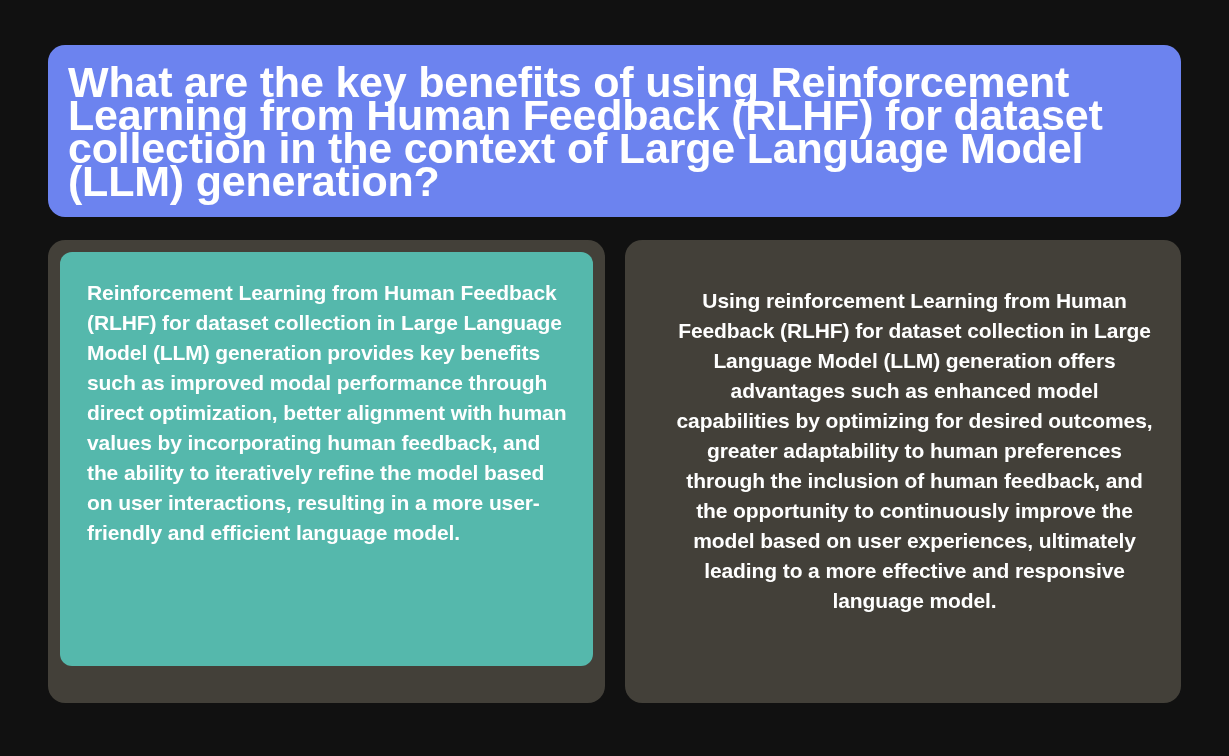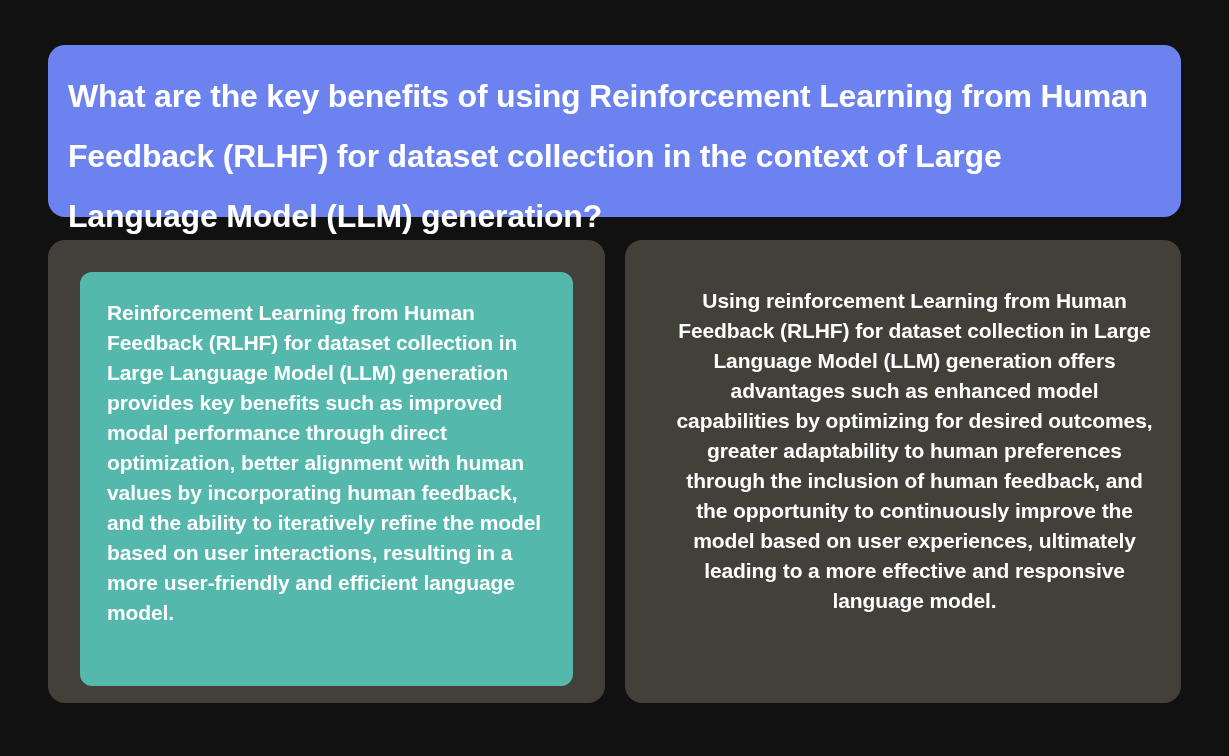--- a/index.html
+++ b/index.html
@@ -28,22 +28,22 @@
     top: 45px;
     width: 1133px;
     height: 172px;
     background: #6c83ef;
     border-radius: 17px;
     box-sizing: border-box;
     padding: 21px 30px 0 20px;
   }
   .prompt-text {
     color: #ffffff;
-    font-size: 32px;
-    line-height: 60px;
+    font-size: 43px;
+    line-height: 33px;
     font-weight: bold;
     letter-spacing: -0.2px;
     margin: 0;
     white-space: pre-line;
   }
 
   
   .answers-row {
     position: absolute;
     left: 48px;
@@ -56,21 +56,21 @@
     position: absolute;
     top: 0;
     height: 463px;
     background: #434039;
     border-radius: 17px;
     box-sizing: border-box;
   }
   .answer-card.left {
     left: 0;
     width: 557px;
-    padding: 32px;
+    padding: 12px;
   }
   .answer-card.right {
     left: 577px;
     width: 556px;
     padding: 46px 24px 0 47px;
     text-align: center;
   }
 
   .answer-inner-panel {
     width: 100%;

